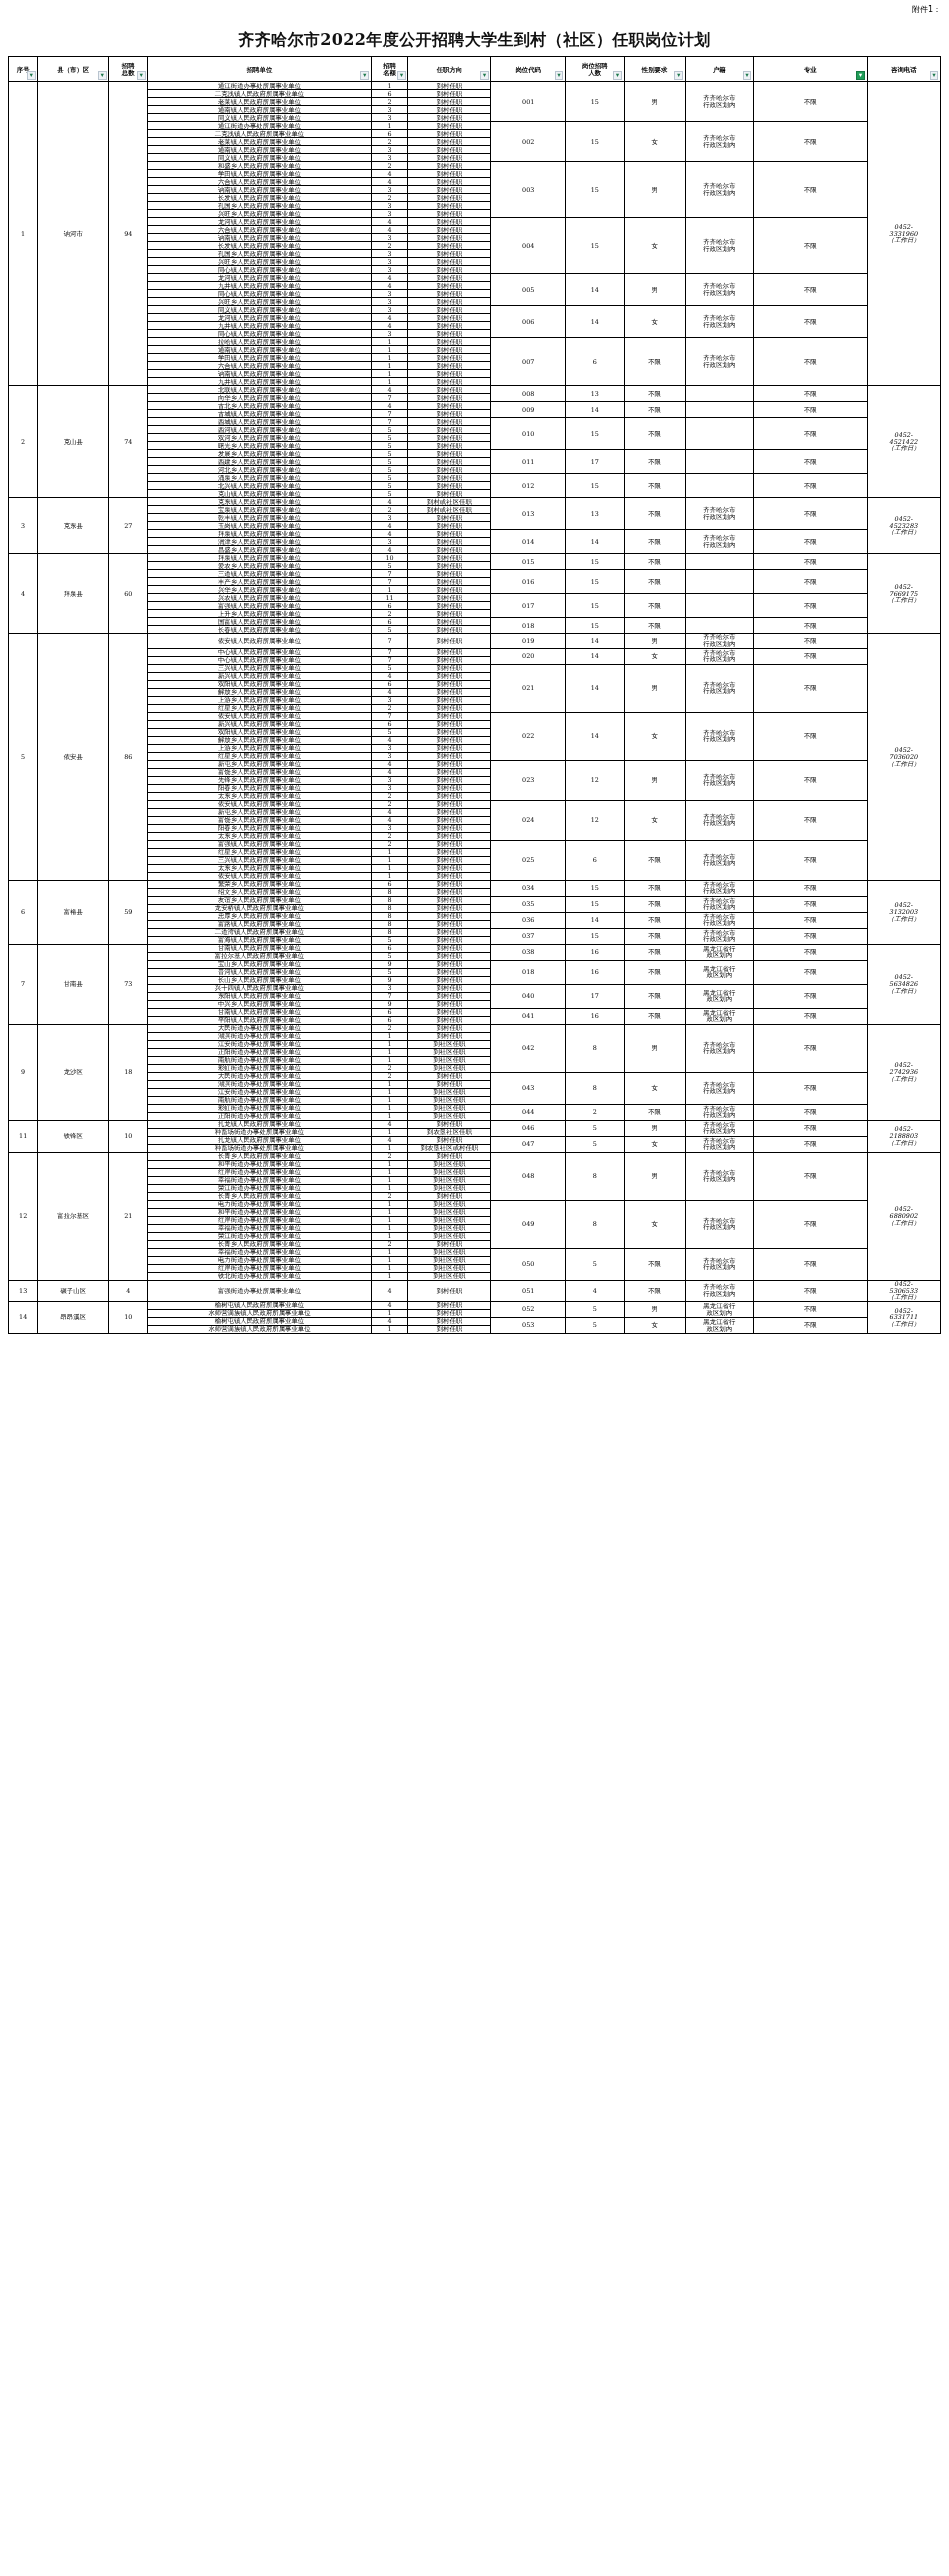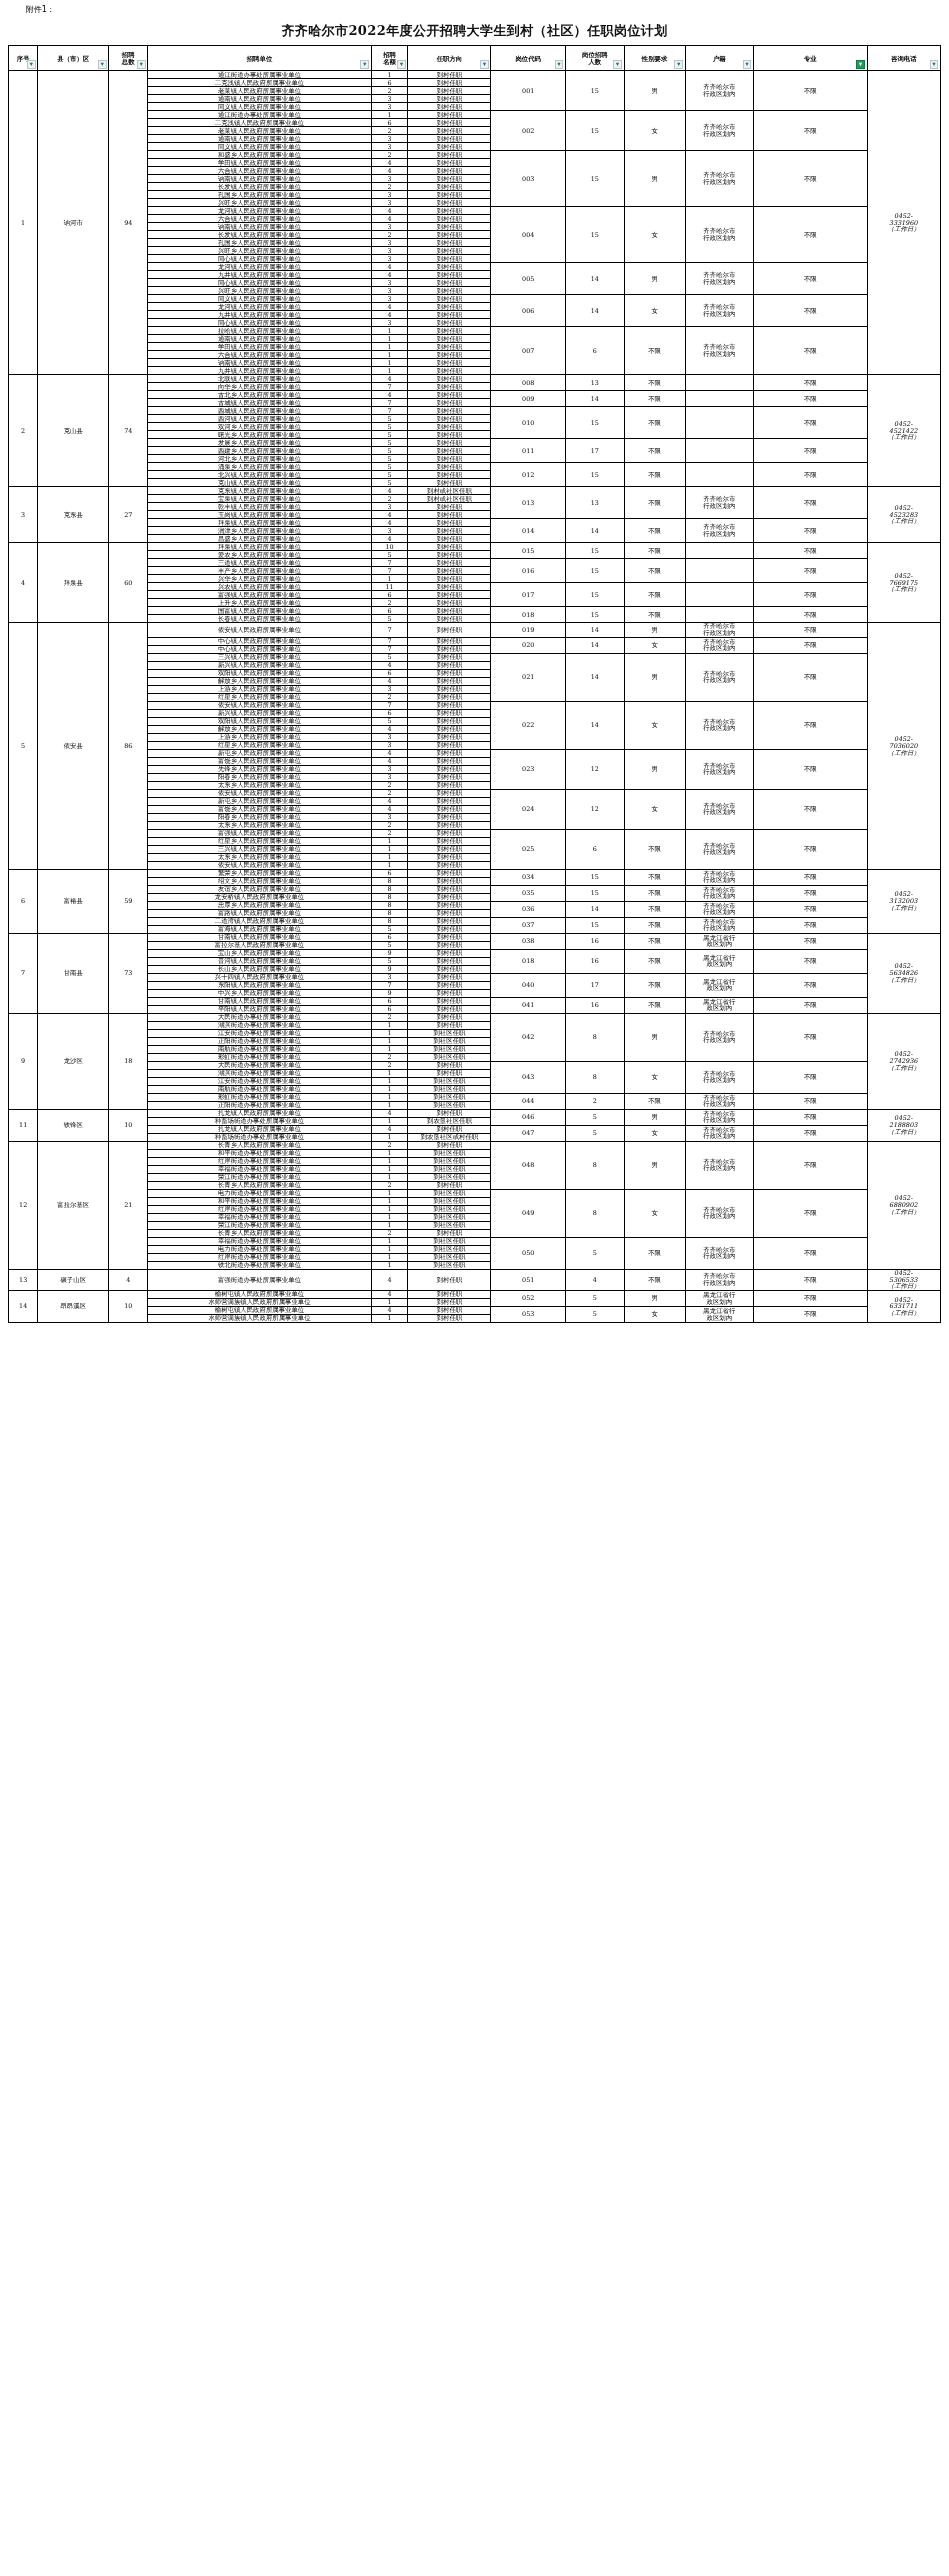--- a/index.html
+++ b/index.html
@@ -12,28 +12,29 @@
   #page{
     width:949px;
     box-sizing:border-box;
     padding:4.8px 8px 8px 8px;
     background:#fff;
   }
   .attach{
     font-size:8px;
     line-height:10.5px;
     padding-left:17.7px;
-    margin-bottom:5px;
+    margin-bottom:13px;
     font-family:"DejaVu Sans","Liberation Sans",sans-serif;
+    text-align:right;
   }
   .title{
     text-align:center;
     font-family:"DejaVu Serif","Liberation Serif",serif;
     font-weight:bold;
-    font-size:13px;
+    font-size:16px;
     letter-spacing:0.4px;
     padding:1.6px 0 5.6px 0;
     color:#111;
   }
   table.grid{
     border-collapse:collapse;
     table-layout:fixed;
     width:933px;
     margin:0 auto;
   }

